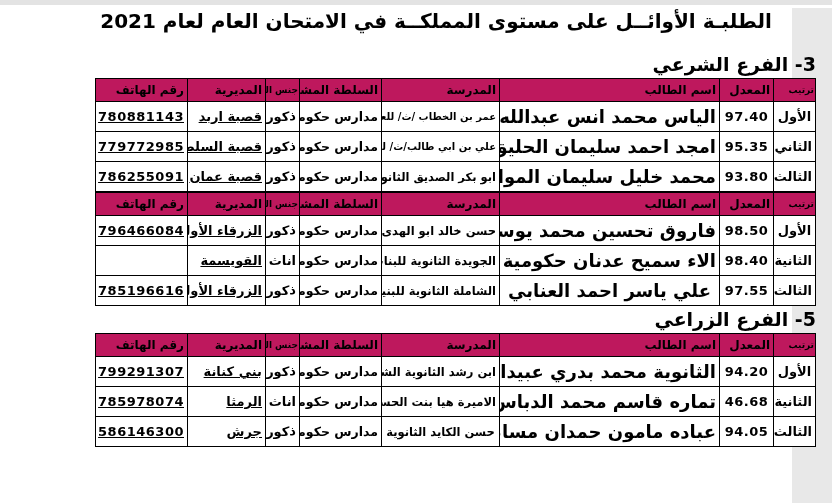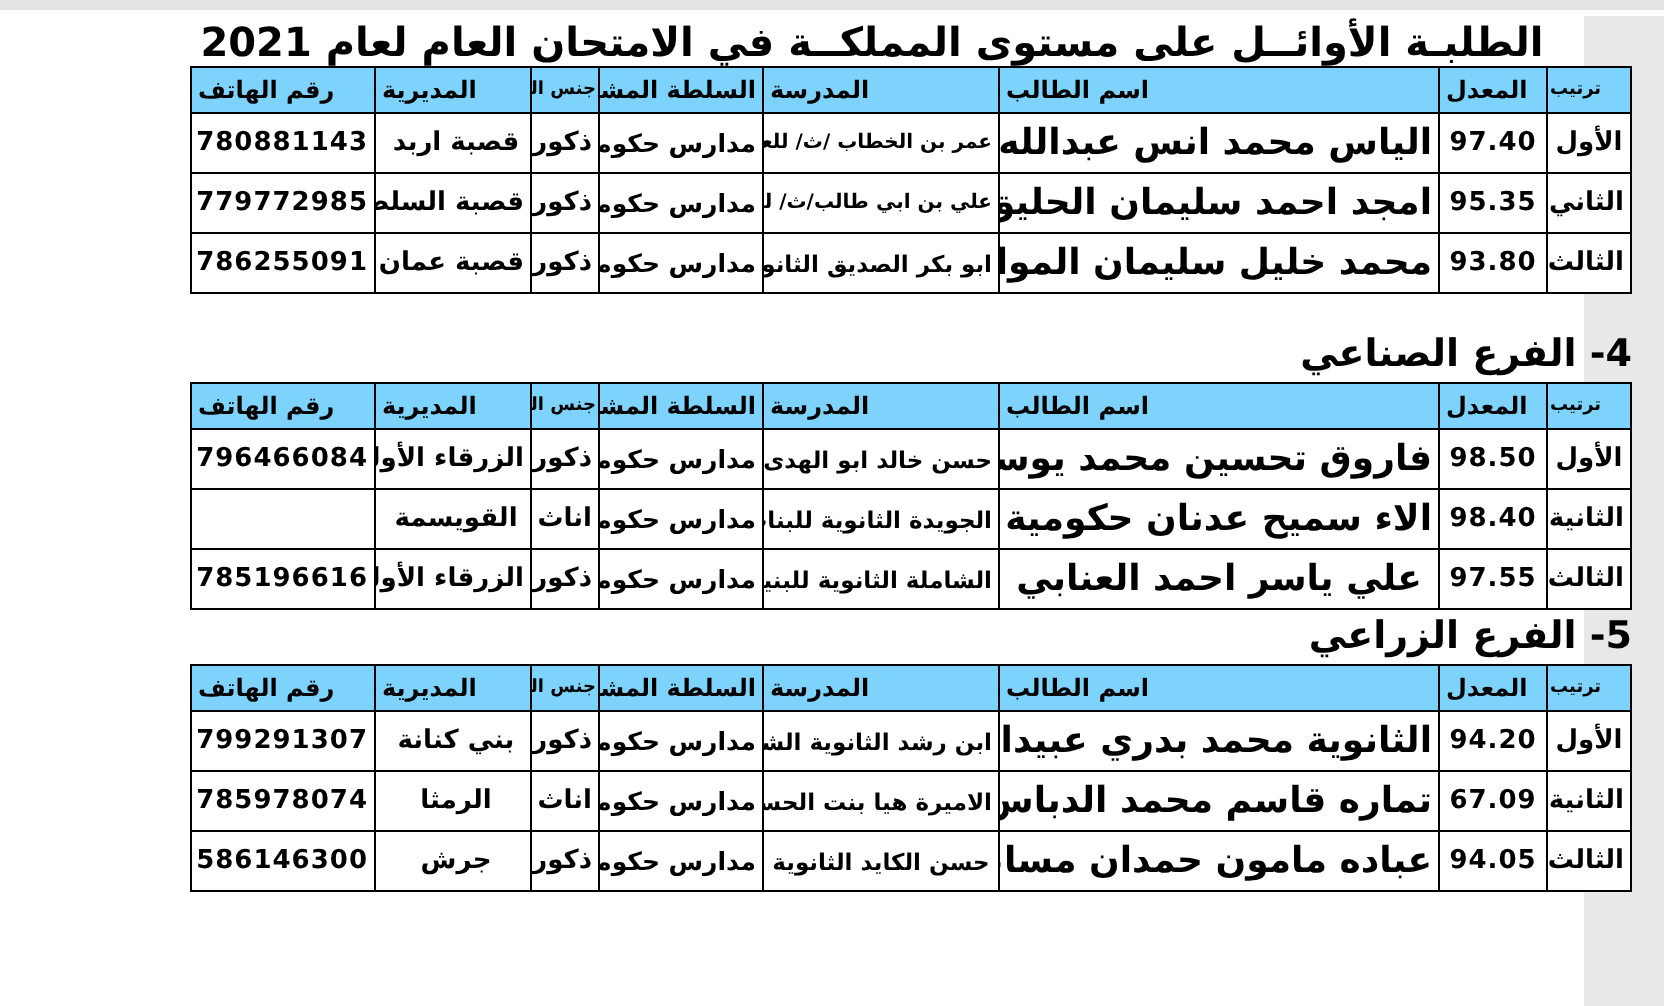--- a/index.html
+++ b/index.html
@@ -45,35 +45,35 @@
     background:#fff;
   }
   th, td {
     border:1px solid #000;
     font-weight:bold;
     overflow:hidden;
     white-space:nowrap;
     padding:0 3px;
   }
   th {
-    background:#7dd3fc;
+    background:#be185d;
     font-size:12px;
     height:22px;
-    text-align:left;
+    text-align:right;
   }
   th.sm { font-size:9px; padding:0 1px; }
   td {
     height:29px;
     font-size:13px;
     text-align:center;
   }
   td.name   { font-size:18px; }
   td.school { font-size:11.5px; }
   td.auth   { font-size:12.5px; }
-  td.dirct, td.phone { text-align:center; padding-left:6px; }
+  td.dirct, td.phone { text-align:right; padding-left:6px;text-decoration:underline; }
   td.avg, td.phone { letter-spacing:0.5px; }
   .t0 tr.r0 td.school, .t0 tr.r1 td.school { font-size:10px; }
   col.c-rank  { width:42px; }
   col.c-avg   { width:54px; }
   col.c-name  { width:220px; }
   col.c-school{ width:118px; }
   col.c-auth  { width:82px; }
   col.c-gender{ width:34px; }
   col.c-dirct { width:78px; }
   col.c-phone { width:92px; }
@@ -81,20 +81,21 @@
 </head>
 <body>
 
 <div class="top-strip"></div>
 <div class="right-strip"></div>
 
 <div class="page">
 
   <h1 class="title">الطلبـة الأوائــل على مستوى المملكــة في الامتحان العام لعام 2021</h1>
 
+  <h2 class="section s3">3- الفرع الشرعي</h2>
   <table class="results t0">
     <colgroup>
       <col class="c-rank">
         <col class="c-avg">
         <col class="c-name">
         <col class="c-school">
       <col class="c-auth">
         <col class="c-gender">
         <col class="c-dirct">
         <col class="c-phone">
@@ -138,21 +139,20 @@
         <td class="name">محمد خليل سليمان المواجده</td>
         <td class="school">ابو بكر الصديق الثانوية</td>
         <td class="auth">مدارس حكومية</td>
         <td class="gender">ذكور</td>
         <td class="dirct">قصبة عمان</td>
         <td class="phone">786255091</td>
       </tr>
     </tbody>
   </table>
 
-  <h2 class="section s4">4- الفرع الصناعي</h2>
   <table class="results t1">
     <colgroup>
       <col class="c-rank">
         <col class="c-avg">
         <col class="c-name">
         <col class="c-school">
       <col class="c-auth">
         <col class="c-gender">
         <col class="c-dirct">
         <col class="c-phone">
@@ -233,21 +233,21 @@
         <td class="avg">94.20</td>
         <td class="name">الثانوية محمد بدري عبيدات</td>
         <td class="school">ابن رشد الثانوية الشاملة</td>
         <td class="auth">مدارس حكومية</td>
         <td class="gender">ذكور</td>
         <td class="dirct">بني كنانة</td>
         <td class="phone">799291307</td>
       </tr>
       <tr class="r1">
         <td class="rank">الثانية</td>
-        <td class="avg">67.09</td>
+        <td class="avg">46.68</td>
         <td class="name">تماره قاسم محمد الدباس</td>
         <td class="school">الاميرة هيا بنت الحسين</td>
         <td class="auth">مدارس حكومية</td>
         <td class="gender">اناث</td>
         <td class="dirct">الرمثا</td>
         <td class="phone">785978074</td>
       </tr>
       <tr class="r2">
         <td class="rank">الثالث</td>
         <td class="avg">94.05</td>

